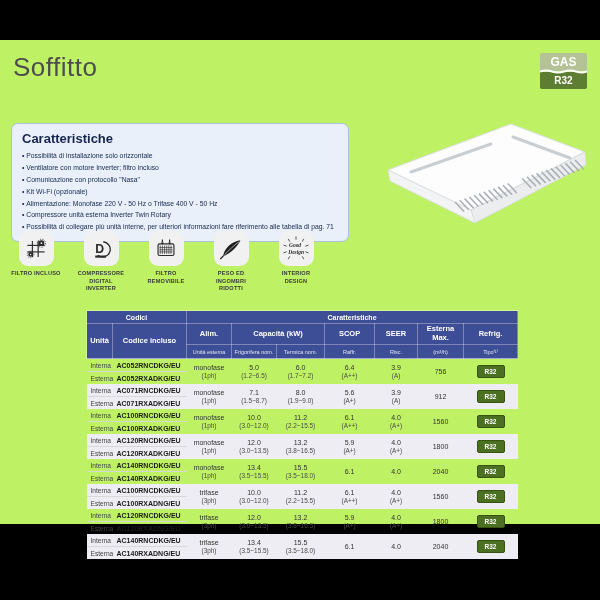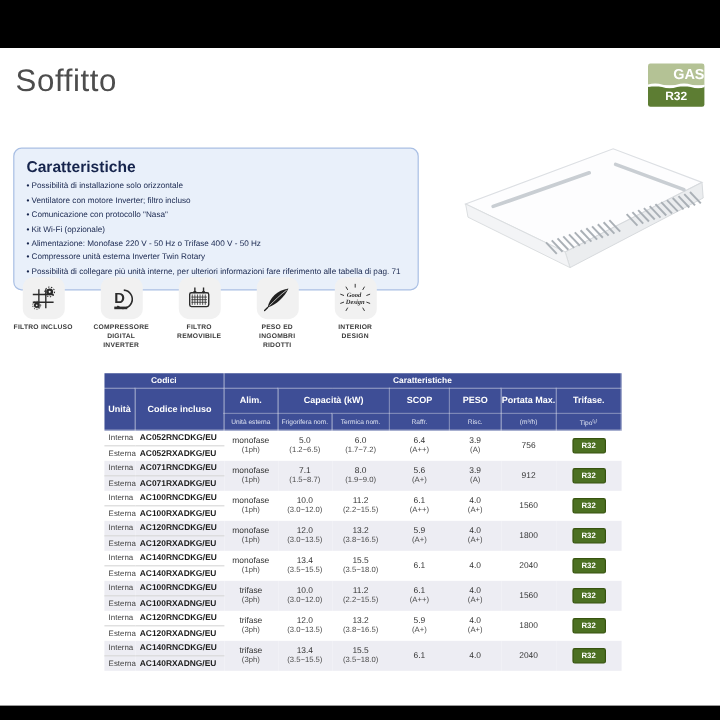--- a/index.html
+++ b/index.html
@@ -1,31 +1,31 @@
 <!DOCTYPE html>
 <html style="--header_blue: #3e4e96; --row_alt: #ededf3; --r32_green: #4c7022; --gas_light: #b4c295; --gas_dark: #5d7d33; --feature_bg: #e9f0fa; --feature_border: #a9bfe4;"><head>
 <meta charset="utf-8">
 <style>
   html,body{margin:0;padding:0;}
   body{
     width:600px;height:600px;position:relative;overflow:hidden;
     background:#000;
     font-family:"Liberation Sans", sans-serif;
   }
-  .page{position:absolute;left:0;top:40px;width:600px;height:548px;background:#ffffff;}
+  .page{position:absolute;left:0;top:40px;width:600px;height:484px;background:#bef264;}
 
   .page-title{
     position:absolute;left:13px;top:12px;
     font-size:26px;font-weight:400;color:#4d4d4d;letter-spacing:.5px;
   }
 
   
   .gas-badge{position:absolute;right:13px;top:13px;width:47px;}
   .gas-top{background:var(--gas_light,#b4c295);color:#fff;font-weight:bold;font-size:12px;
-    text-align:right;padding:2px 0 2px;border-radius:2px 2px 0 0;}
+    text-align:center;padding:2px 0 2px;border-radius:2px 2px 0 0;}
   .gas-wave{display:block;margin:-2px 0 -2px;position:relative;z-index:2;}
   .gas-bottom{background:var(--gas_dark,#5d7d33);color:#fff;font-weight:bold;font-size:10px;
     text-align:center;padding:3px 0;border-radius:0 0 2px 2px;}
 
   
   .features{
     position:absolute;left:11px;top:83px;width:338px;box-sizing:border-box;
     background:var(--feature_bg,#e9f0fa);border:1px solid var(--feature_border,#a9bfe4);
     border-radius:7px;padding:7px 10px 8px;
   }
@@ -241,23 +241,23 @@
       <tr class="band1">
         <th colspan="2">Codici</th>
         <th colspan="7">Caratteristiche</th>
       </tr>
       <tr class="band2">
         <th rowspan="2">Unità</th>
         <th rowspan="2">Codice incluso</th>
         <th>Alim.</th>
         <th colspan="2">Capacità (kW)</th>
         <th>SCOP</th>
-        <th>PESO</th>
-        <th>Portata Max.</th>
-        <th>Trifase.</th>
+        <th>SEER</th>
+        <th>Esterna Max.</th>
+        <th>Refrig.</th>
       </tr>
       <tr class="band3">
         <th>Unità esterna</th>
         <th>Frigorifera nom.</th>
         <th>Termica nom.</th>
         <th>Raffr.</th>
         <th>Risc.</th>
         <th>(m³/h)</th>
         <th>Tipo⁽¹⁾</th>
       </tr>

